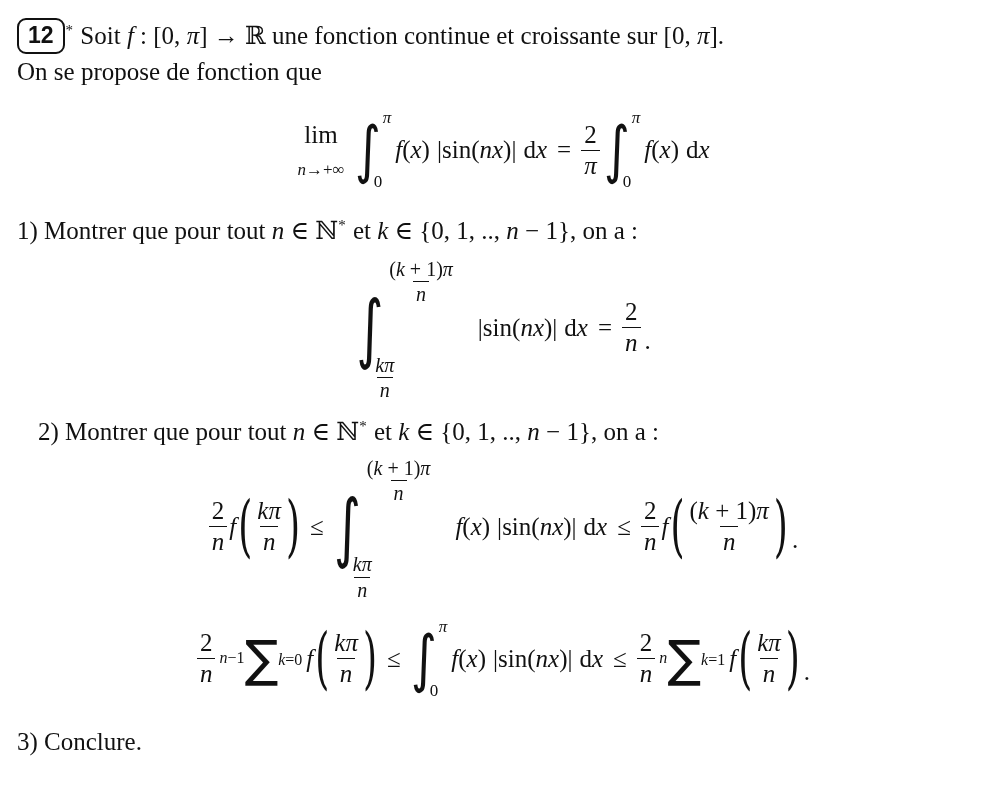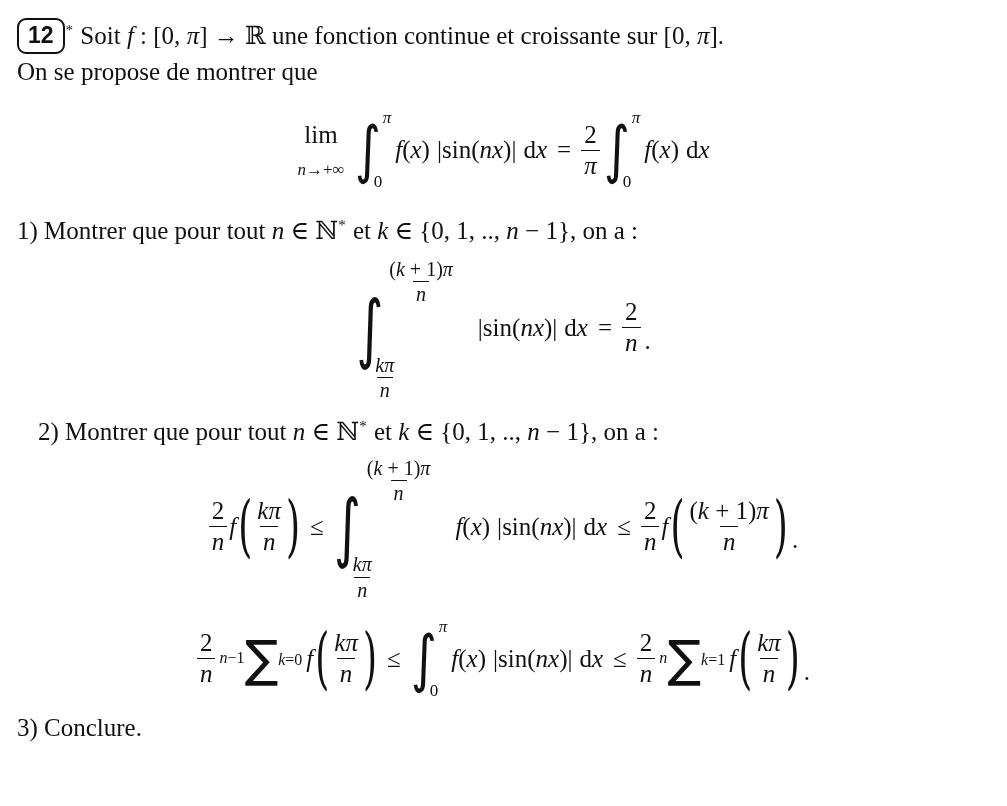--- a/index.html
+++ b/index.html
@@ -49,38 +49,38 @@
   .bp{display:inline-block;font-size:36px;line-height:1;transform:scaleY(1.85);font-family:"DejaVu Serif",serif;font-weight:400;}
   .period{transform:translateY(13px);}
   
   #eq1{height:96px;margin-top:12px;}
   #q1{margin-top:10px;line-height:34px;}
   #eq2{height:150px;margin-top:4px;}
   #q2{margin-top:6px;line-height:34px;margin-left:21px;}
   #eq3{height:152px;margin-top:2px;}
   #deduce{margin-top:10px;line-height:34px;}
   #eq4{height:104px;margin-top:4px;}
-  #conclude{line-height:34px;}
+  #conclude{margin-top:14px;line-height:34px;}
 </style>
 </head>
 <body>
 
 <div class="page">
 
   <div class="para" id="line1">
     <span class="exbox">12</span><sup class="star">*</sup>
     <span>Soit</span>
     <span class="it">f</span>
     <span>: [0,</span>
     <span class="it">π</span><span>] → ℝ une fonction continue et croissante sur [0,</span>
     <span class="it">π</span><span>].</span>
   </div>
 
   <div class="para" id="line2">
-    <span>On se propose de montrer que</span>
+    <span>On se propose de fonction que</span>
   </div>
 
   <div class="equation" id="eq1">
     <span class="lim">
       <span>lim</span>
       <span class="limsub"><span class="it">n</span><span>→+∞</span></span>
     </span>
     <span class="int simple">
       <span class="isign">∫</span>
       <span class="ibounds">

